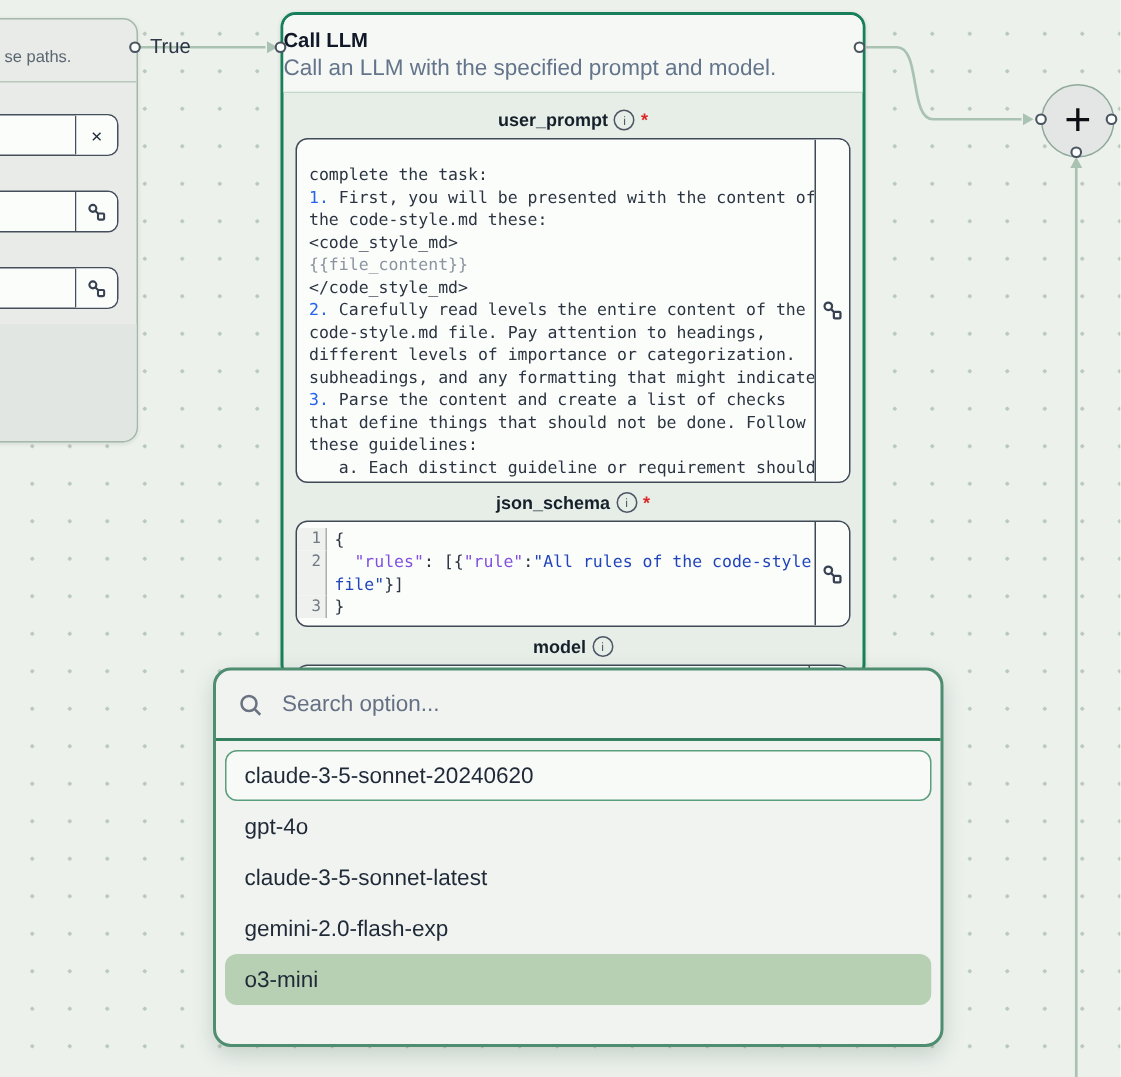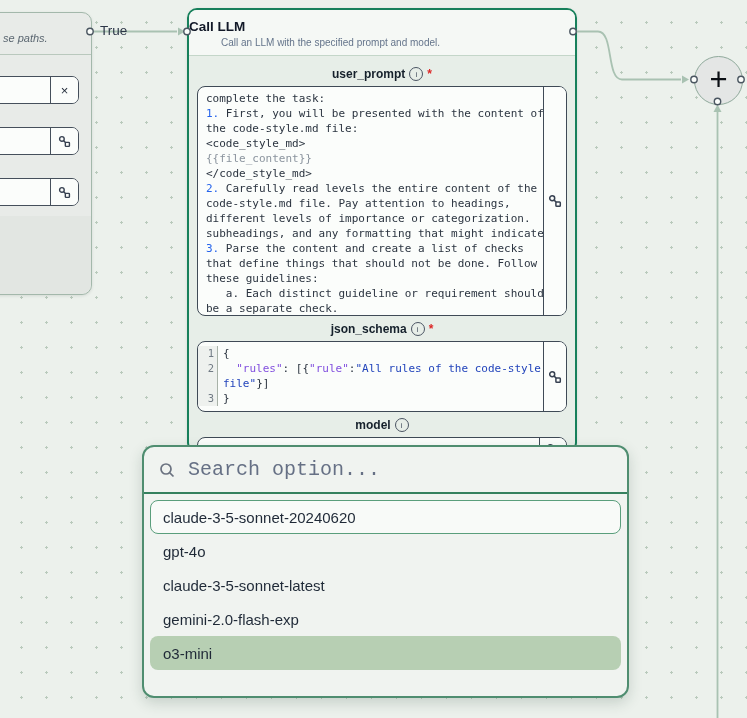--- a/index.html
+++ b/index.html
@@ -5,45 +5,45 @@
   html,body{margin:0;padding:0;}
   body{width:747px;height:718px;overflow:hidden;font-family:"Liberation Sans",sans-serif;}
   #canvas{position:relative;width:747px;height:718px;background-color:#ecf1ec;
     background-image:radial-gradient(#b9cabc 1.1px, transparent 1.3px);
     background-size:25px 25px;background-position:9px 10px;}
   
   .node{position:absolute;border-radius:10px;box-shadow:0 1px 3px rgba(40,60,50,.12);}
   
   #left-node{left:-14px;top:12px;width:104px;height:281px;background:#e8ebe8;
     border:1px solid #a3b8ab;border-radius:0 10px 10px 0;}
-  #left-node .desc{position:absolute;left:16px;top:19px;font-size:11px;color:#5a6670;font-style:italic;}
+  #left-node .desc{position:absolute;left:16px;top:19px;font-size:11px;color:#5a6670;}
   #left-node .hdiv{position:absolute;left:0;right:0;height:1px;background:#b9c8bd;}
   .mini-field{position:absolute;left:-8px;width:98px;height:26px;background:#fbfdfb;
     border:1.5px solid #454f5b;border-radius:7px;display:flex;align-items:stretch;}
   .mini-field .space{flex:1;}
   .mini-field .addon{width:27px;border-left:1.5px solid #454f5b;display:flex;align-items:center;justify-content:center;
     font-size:13px;color:#1f2937;border-radius:0 6px 6px 0;background:#fbfdfb;}
   #left-node .footer{position:absolute;left:0;right:0;top:203px;bottom:0;background:#e2e6e2;border-radius:0 0 10px 0;}
   
   #llm-node{left:187px;top:8px;width:386px;height:441px;background:#e7eee8;
     border:2px solid #17805b;}
   #llm-node .hdr{background:#f5f8f5;border-bottom:1px solid #c4d6c9;border-radius:8px 8px 0 0;
     padding:9px 12px 7px 0;}
   #llm-node .title{font-size:13.5px;font-weight:700;color:#111827;}
-  #llm-node .subtitle{font-size:10px;color:#64748b;margin-top:3px;margin-left:32px;}
+  #llm-node .subtitle{font-size:15px;color:#64748b;margin-top:3px;}
   #llm-node .body{padding:5px 8px 8px 8px;}
   .field-label{display:flex;align-items:center;gap:4px;font-size:12px;font-weight:700;color:#15202b;margin:6px 2px 5px 2px;justify-content:center;}
   .info-i{display:inline-flex;align-items:center;justify-content:center;width:12px;height:12px;
     border:1.1px solid #4b5563;border-radius:50%;font-size:8px;font-weight:400;color:#4b5563;font-style:normal;}
   .req{color:#dc2626;font-weight:700;}
   .boxed{background:#fbfdfb;border:1.5px solid #3f4a56;border-radius:8px;display:flex;align-items:stretch;overflow:hidden;}
   .rail{width:22px;border-left:1.5px solid #3f4a56;display:flex;align-items:center;justify-content:center;background:#fbfdfb;}
   
   #prompt-box{height:228px;}
-  #prompt-code{flex:1;padding:4px 2px 0 8px;overflow:hidden;
+  #prompt-code{flex:1;padding:16px 2px 0 8px;overflow:hidden;
     font-family:"DejaVu Sans Mono",monospace;font-size:11px;line-height:15px;color:#2b3440;}
   .cline{white-space:pre;}
   .seg-num{color:#2563eb;}
   .seg-var{color:#8b949e;}
   .seg-key{color:#8250df;}
   .seg-str{color:#2244bb;}
   
   #schema-box{height:69px;margin-top:1px;}
   #schema-code{flex:1;display:flex;flex-direction:column;padding-top:4px;overflow:hidden;
     font-family:"DejaVu Sans Mono",monospace;font-size:11px;line-height:15px;color:#2b3440;}
@@ -52,22 +52,22 @@
     border-right:1px solid #a8b2a8;font-size:10.5px;}
   .ctext{white-space:pre;padding-left:5px;}
   
   #model-box{height:24px;align-items:center;margin-top:1px;}
   #model-box .val{flex:1;font-size:12.5px;color:#111827;padding-left:10px;}
   #model-box .rail{width:26px;align-self:stretch;}
   
   #dropdown{position:absolute;left:142px;top:445px;width:483px;height:249px;background:#f0f3f0;
     border:2px solid #4f8d70;border-radius:12px;box-shadow:0 5px 14px rgba(30,60,45,.18);z-index:60;}
   #search-row{display:flex;align-items:center;gap:10px;height:45px;padding:0 14px;border-bottom:2px solid #35805e;}
-  #search-input{border:none;outline:none;background:transparent;font-size:20px;color:#1f2937;flex:1;
-    font-family:Liberation Mono, monospace;}
+  #search-input{border:none;outline:none;background:transparent;font-size:15px;color:#1f2937;flex:1;
+    font-family:Liberation Sans, sans-serif;}
   #search-input::placeholder{color:#667085;}
   #options{padding:6px 6px;}
   .option{height:32px;display:flex;align-items:center;padding:0 12px;font-size:15px;color:#1f2937;border-radius:8px;
     border:1.5px solid transparent;}
   .option.selected{border-color:#5a9e7c;background:#f8faf8;}
   .option.hovered{background:#b7cfb3;}
   
   #plus-node{position:absolute;left:694px;top:56px;width:47px;height:47px;border-radius:50%;
     background:#e4e6e5;border:1.5px solid #8fa99b;display:flex;align-items:center;justify-content:center;z-index:20;}
   #plus-node .plus{font-size:31px;font-weight:500;color:#0b0f14;line-height:1;margin-top:-3px;}
@@ -121,21 +121,21 @@
     <div class="body">
       <div class="field-label">
         <span>user_prompt</span>
         <span class="info-i">i</span>
         <span class="req">*</span>
       </div>
       <div class="boxed" id="prompt-box">
         <div id="prompt-code">
             <div class="cline"><span>complete the task:</span></div>
             <div class="cline"><span class="seg-num">1.</span><span> First, you will be presented with the content of</span></div>
-            <div class="cline"><span>the code-style.md file:</span></div>
+            <div class="cline"><span>the code-style.md these:</span></div>
             <div class="cline"><span>&lt;code_style_md&gt;</span></div>
             <div class="cline"><span class="seg-var">{{file_content}}</span></div>
             <div class="cline"><span>&lt;/code_style_md&gt;</span></div>
             <div class="cline"><span class="seg-num">2.</span><span> Carefully read levels the entire content of the</span></div>
             <div class="cline"><span>code-style.md file. Pay attention to headings,</span></div>
             <div class="cline"><span>different levels of importance or categorization.</span></div>
             <div class="cline"><span>subheadings, and any formatting that might indicate</span></div>
             <div class="cline"><span class="seg-num">3.</span><span> Parse the content and create a list of checks</span></div>
             <div class="cline"><span>that define things that should not be done. Follow</span></div>
             <div class="cline"><span>these guidelines:</span></div>

